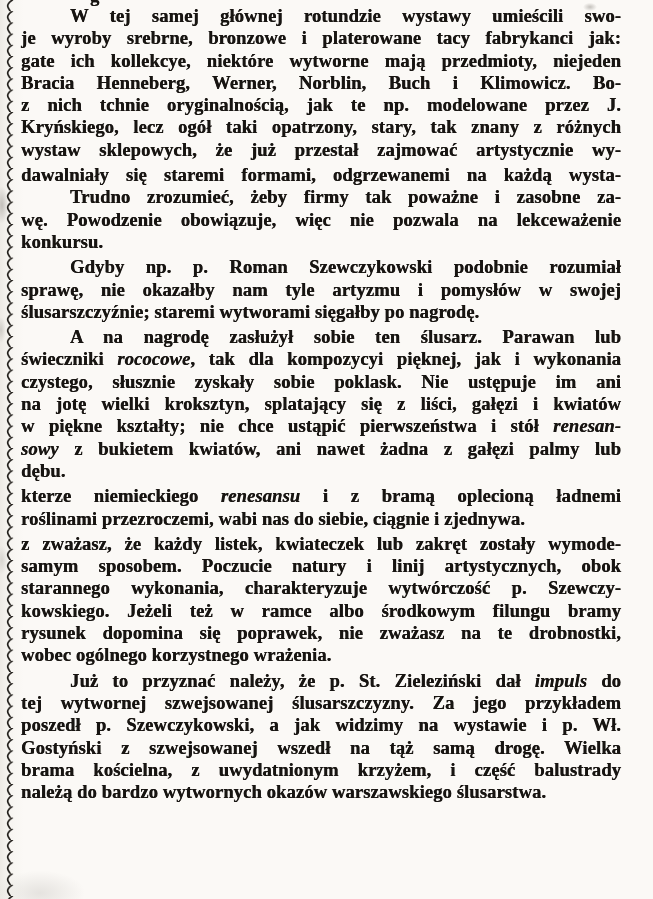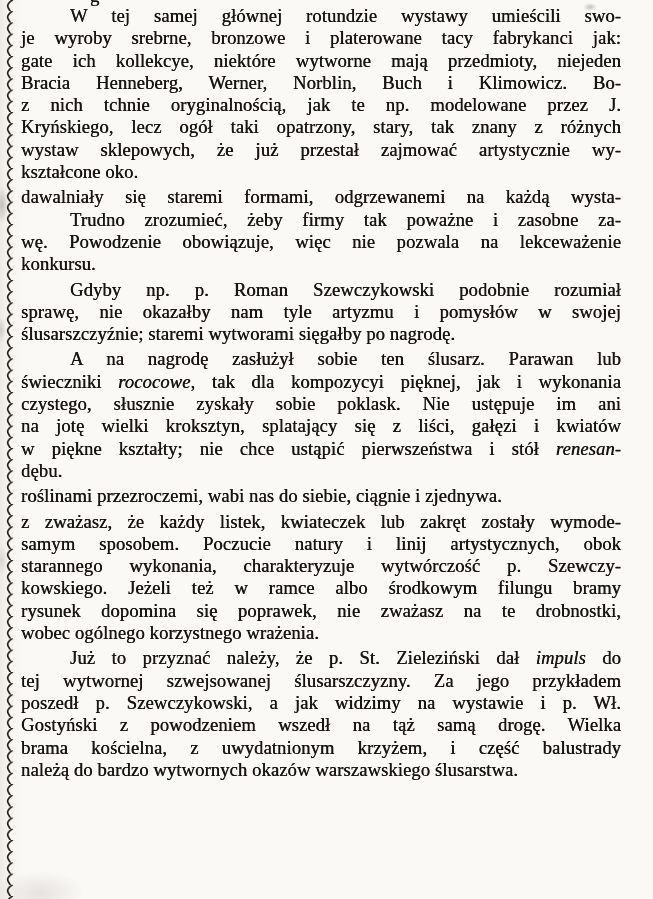--- a/index.html
+++ b/index.html
@@ -10,20 +10,21 @@
     overflow:hidden;
     background-color:var(--paper,#fbf9f6);
     background-image:
       radial-gradient(ellipse 10px 6px at 590px 7px, rgba(150,146,140,.55), transparent 70%),
       radial-gradient(ellipse 9px 26px at 2px 205px, rgba(110,106,100,.35), transparent 72%),
       radial-gradient(ellipse 7px 18px at 1px 330px, rgba(110,106,100,.25), transparent 72%),
       radial-gradient(ellipse 8px 20px at 2px 560px, rgba(110,106,100,.18), transparent 72%),
       radial-gradient(ellipse 60px 30px at 40px 893px, rgba(130,126,120,.18), transparent 75%),
       linear-gradient(90deg, #edeae5 0px, #f7f5f1 9px, var(--paper,#fbf9f6) 24px);
     font-family:"Liberation Serif","DejaVu Serif",serif;
+    font-weight:bold;
   }
   .torn{position:absolute;left:0;top:0;}
   .text-block{
     position:absolute;left:21px;top:5px;width:600px;
     color:var(--ink,#181512);
   }
   .para{margin:0 0 3px 0;}
   .line{
     font-size:18.6px;
     line-height:22.3px;
@@ -60,55 +61,56 @@
 
   <div class="text-block" id="text-block">
       <div class="para">
         <div class="line first"><span>W tej samej głównej rotundzie wystawy umieścili swo-</span></div>
         <div class="line"><span>je wyroby srebrne, bronzowe i platerowane tacy fabrykanci jak:</span></div>
         <div class="line"><span>gate ich kollekcye, niektóre wytworne mają przedmioty, niejeden</span></div>
         <div class="line"><span>Bracia Henneberg, Werner, Norblin, Buch i Klimowicz. Bo-</span></div>
         <div class="line"><span>z nich tchnie oryginalnością, jak te np. modelowane przez J.</span></div>
         <div class="line"><span>Kryńskiego, lecz ogół taki opatrzony, stary, tak znany z różnych</span></div>
         <div class="line"><span>wystaw sklepowych, że już przestał zajmować artystycznie wy-</span></div>
-        <div class="line lastline"><span>kształcone oko.</span></div>
       </div>
       <div class="para">
         <div class="line"><span>dawalniały się staremi formami, odgrzewanemi na każdą wysta-</span></div>
         <div class="line first"><span>Trudno zrozumieć, żeby firmy tak poważne i zasobne za-</span></div>
         <div class="line"><span>wę. Powodzenie obowiązuje, więc nie pozwala na lekceważenie</span></div>
         <div class="line lastline"><span>konkursu.</span></div>
       </div>
       <div class="para">
         <div class="line first"><span>Gdyby np. p. Roman Szewczykowski podobnie rozumiał</span></div>
         <div class="line"><span>sprawę, nie okazałby nam tyle artyzmu i pomysłów w swojej</span></div>
         <div class="line lastline"><span>ślusarszczyźnie; staremi wytworami sięgałby po nagrodę.</span></div>
       </div>
       <div class="para">
         <div class="line first"><span>A na nagrodę zasłużył sobie ten ślusarz. Parawan lub</span></div>
         <div class="line"><span>świeczniki </span><span class="it">rococowe</span><span>, tak dla kompozycyi pięknej, jak i wykonania</span></div>
         <div class="line"><span>czystego, słusznie zyskały sobie poklask. Nie ustępuje im ani</span></div>
         <div class="line"><span>na jotę wielki kroksztyn, splatający się z liści, gałęzi i kwiatów</span></div>
         <div class="line"><span>w piękne kształty; nie chce ustąpić pierwszeństwa i stół </span><span class="it">renesan-</span></div>
+        <div class="line"><span class="it">sowy</span><span> z bukietem kwiatów, ani nawet żadna z gałęzi palmy lub</span></div>
         <div class="line lastline"><span>dębu.</span></div>
       </div>
       <div class="para">
+        <div class="line"><span>kterze niemieckiego </span><span class="it">renesansu</span><span> i z bramą oplecioną ładnemi</span></div>
         <div class="line lastline"><span>roślinami przezroczemi, wabi nas do siebie, ciągnie i zjednywa.</span></div>
       </div>
       <div class="para">
         <div class="line"><span>z zważasz, że każdy listek, kwiateczek lub zakręt zostały wymode-</span></div>
         <div class="line"><span>samym sposobem. Poczucie natury i linij artystycznych, obok</span></div>
         <div class="line"><span>starannego wykonania, charakteryzuje wytwórczość p. Szewczy-</span></div>
         <div class="line"><span>kowskiego. Jeżeli też w ramce albo środkowym filungu bramy</span></div>
         <div class="line"><span>rysunek dopomina się poprawek, nie zważasz na te drobnostki,</span></div>
         <div class="line lastline"><span>wobec ogólnego korzystnego wrażenia.</span></div>
       </div>
       <div class="para">
         <div class="line first"><span>Już to przyznać należy, że p. St. Zieleziński dał </span><span class="it">impuls</span><span> do</span></div>
         <div class="line"><span>tej wytwornej szwejsowanej ślusarszczyzny. Za jego przykładem</span></div>
         <div class="line"><span>poszedł p. Szewczykowski, a jak widzimy na wystawie i p. Wł.</span></div>
-        <div class="line"><span>Gostyński z powodzeniem wszedł na tąż samą drogę. Wielka</span></div>
+        <div class="line"><span>Gostyński z szwejsowanej wszedł na tąż samą drogę. Wielka</span></div>
         <div class="line"><span>brama kościelna, z uwydatnionym krzyżem, i część balustrady</span></div>
         <div class="line lastline"><span>należą do bardzo wytwornych okazów warszawskiego ślusarstwa.</span></div>
       </div>
     </div>
 
 </div>
 
 </body></html>

